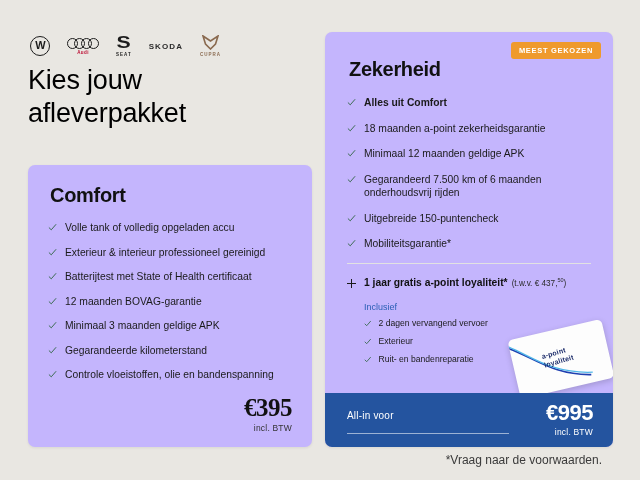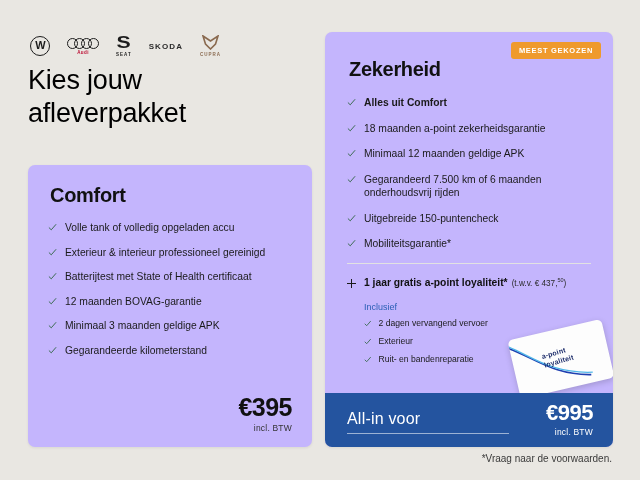--- a/index.html
+++ b/index.html
@@ -76,21 +76,21 @@
 
   ul.feat { list-style: none; margin: 14px 20px 0 20px; }
   ul.feat li {
     display: flex; align-items: flex-start; gap: 8px;
     font-size: 10.3px; color: #1a1a1a; line-height: 1.32; margin-bottom: 11px;
   }
   .chk { flex: 0 0 auto; width: 9px; height: 9px; margin-top: 2px; }
   .chk svg { display: block; }
 
   .price-block { position: absolute; right: 20px; bottom: 14px; text-align: right; }
-  .price-main { font-size: 25px; font-weight: bold; color: #111; line-height: 1; letter-spacing: -0.5px; }
+  .price-main { font-size: 25px; font-weight: bold; color: #111; line-height: 1; letter-spacing: -0.5px; font-family: Liberation Serif, serif; }
   .price-sub { font-size: 8.5px; color: #333; margin-top: 3px; letter-spacing: .2px; }
 
   
   #zekerheid-card {
     left: 325px; top: 32px; width: 288px; height: 415px;
     overflow: hidden;
   }
   .badge {
     position: absolute; right: 12px; top: 10px;
     background: #ef9a2c; color: #fff; border-radius: 3px;
@@ -146,36 +146,36 @@
     transform: rotate(-3deg); letter-spacing: .2px;
   }
 
   
   .blue-bar {
     position: absolute; left: 0; right: 0; bottom: 0; height: 54px;
     background: #24549f; color: #fff;
   }
   .allin {
     position: absolute; left: 22px; top: 17px;
-    font-size: 16px; letter-spacing: .2px;
+    font-size: 10px; letter-spacing: .2px;
   }
   .bar-line {
     position: absolute; left: 22px; right: 104px; top: 40px;
     height: 1px; background: rgba(255,255,255,.55);
   }
   .bar-price {
     position: absolute; right: 20px; top: 9px; text-align: right;
   }
   .bar-price .p { font-size: 22px; font-weight: bold; line-height: 1; letter-spacing: -0.5px; }
   .bar-price .s { font-size: 8.5px; margin-top: 3px; letter-spacing: .2px; }
 
   
   .disclaimer {
-    position: absolute; right: 28px; top: 453px;
-    font-size: 10px; color: #3a3a3a;
+    position: absolute; right: 38px; top: 453px;
+    font-size: 12px; color: #3a3a3a;
   }
 </style>
 </head>
 <body>
 
 <div class="page">
 
   <div class="logo-row">
 
     <div class="logo">
@@ -257,20 +257,28 @@
         </span>
         <span>Minimaal 3 maanden geldige APK</span>
       </li>
       <li>
         <span class="chk">
           <svg width="9" height="9" viewBox="0 0 10 10">
               <path d="M1 5 L3.6 7.6 L9 1.4" fill="none" stroke="#3c6b52" stroke-width="1.1"></path>
             </svg>
         </span>
         <span>Gegarandeerde kilometerstand</span>
+      </li>
+      <li>
+        <span class="chk">
+          <svg width="9" height="9" viewBox="0 0 10 10">
+              <path d="M1 5 L3.6 7.6 L9 1.4" fill="none" stroke="#3c6b52" stroke-width="1.1"></path>
+            </svg>
+        </span>
+        <span>Controle vloeistoffen, olie en bandenspanning</span>
       </li>
     </ul>
 
     <div class="price-block">
       <div class="price-main">€395</div>
       <div class="price-sub">incl. BTW</div>
     </div>
   </div>
 
   <div class="card" id="zekerheid-card">

